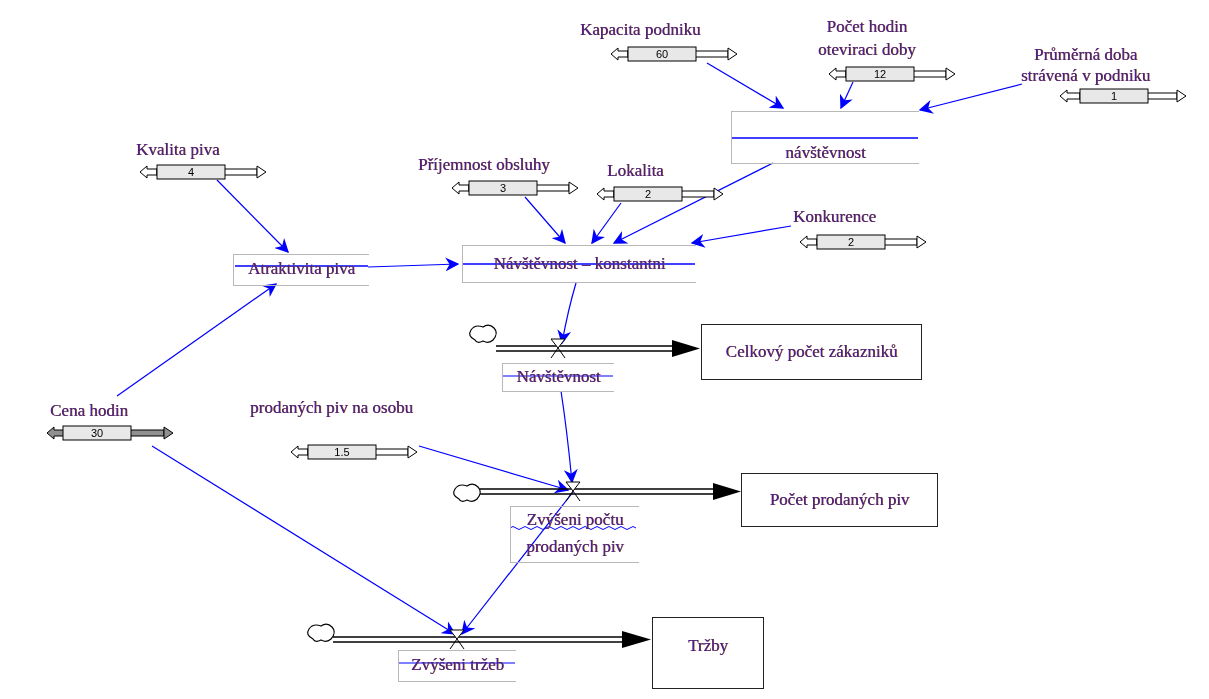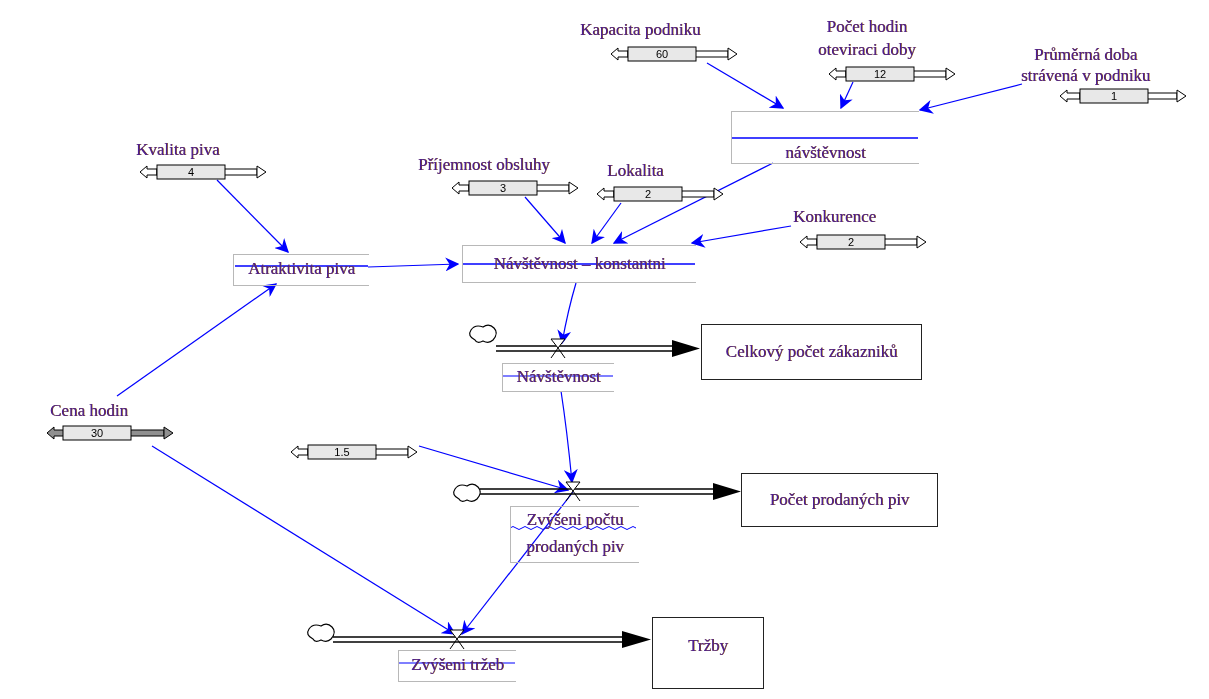--- a/index.html
+++ b/index.html
@@ -168,20 +168,21 @@
   <svg width="128" height="14">
       <path d="M1,7 L8,1 L8,4 L18,4 L18,10 L8,10 L8,13 z" fill="#909090" stroke="#000"></path>
       <rect x="18" y="4" width="100" height="6" fill="#909090" stroke="#000"></rect>
       <path d="M118,1 L127,7 L118,13 z" fill="#909090" stroke="#000"></path>
       <rect x="17" y="0" width="68" height="14" fill="#e8e8e8" stroke="#000"></rect>
     </svg>
   <div class="val" style="left:17px; width:68px;">30</div>
 </div>
 
 <div class="lbl shadow-txt" style="left:250px; top:397px;">
+  <div>prodaných piv na osobu</div>
 </div>
 <div class="slider" style="left:290px; top:445px; width:128px;">
   <svg width="128" height="14">
       <path d="M1,7 L8,1 L8,4 L18,4 L18,10 L8,10 L8,13 z" fill="#fff" stroke="#000"></path>
       <rect x="18" y="4" width="100" height="6" fill="#fff" stroke="#000"></rect>
       <path d="M118,1 L127,7 L118,13 z" fill="#fff" stroke="#000"></path>
       <rect x="18" y="0" width="68" height="14" fill="#e8e8e8" stroke="#000"></rect>
     </svg>
   <div class="val" style="left:18px; width:68px;">1.5</div>
 </div>

